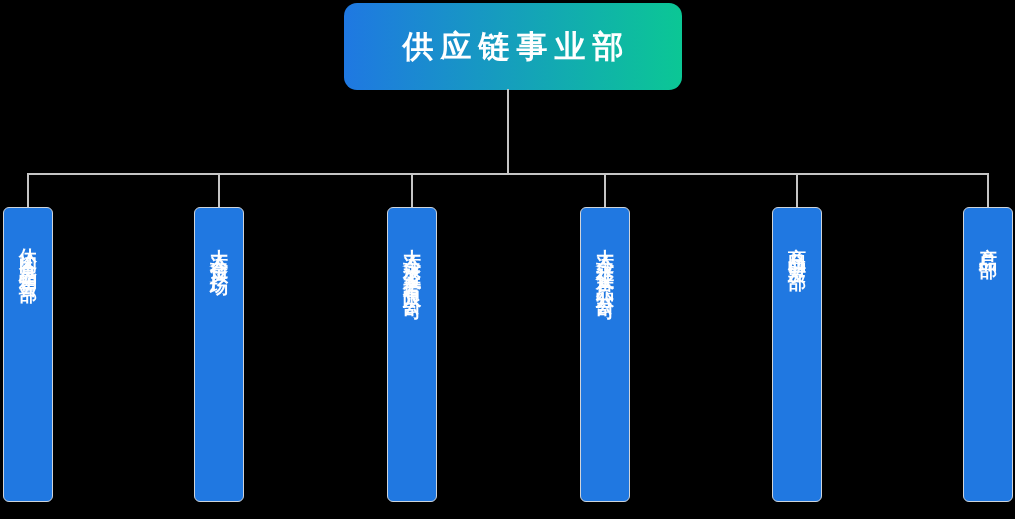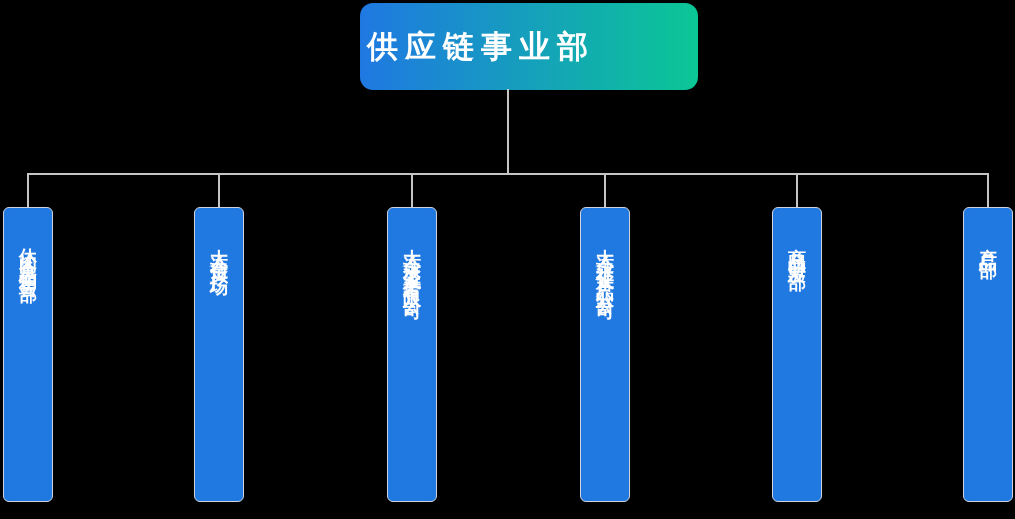--- a/index.html
+++ b/index.html
@@ -13,29 +13,29 @@
   }
   .canvas {
     position: relative;
     width: 1015px;
     height: 519px;
     background: var(--background, #000000);
     overflow: hidden;
   }
   .root-node {
     position: absolute;
-    left: 360px;
+    left: 344px;
     top: 3px;
     width: 338px;
     height: 87px;
     border-radius: 13px;
     background: linear-gradient(90deg, var(--root-gradient-start, #1f78e2), var(--root-gradient-end, #0bc795));
     display: flex;
     align-items: center;
-    justify-content: flex-start;
+    justify-content: center;
   }
   .root-label {
     color: var(--text, #ffffff);
     font-size: 31px;
     font-weight: bold;
     letter-spacing: 7px;
     text-indent: 7px;
     white-space: nowrap;
   }
   .line {

